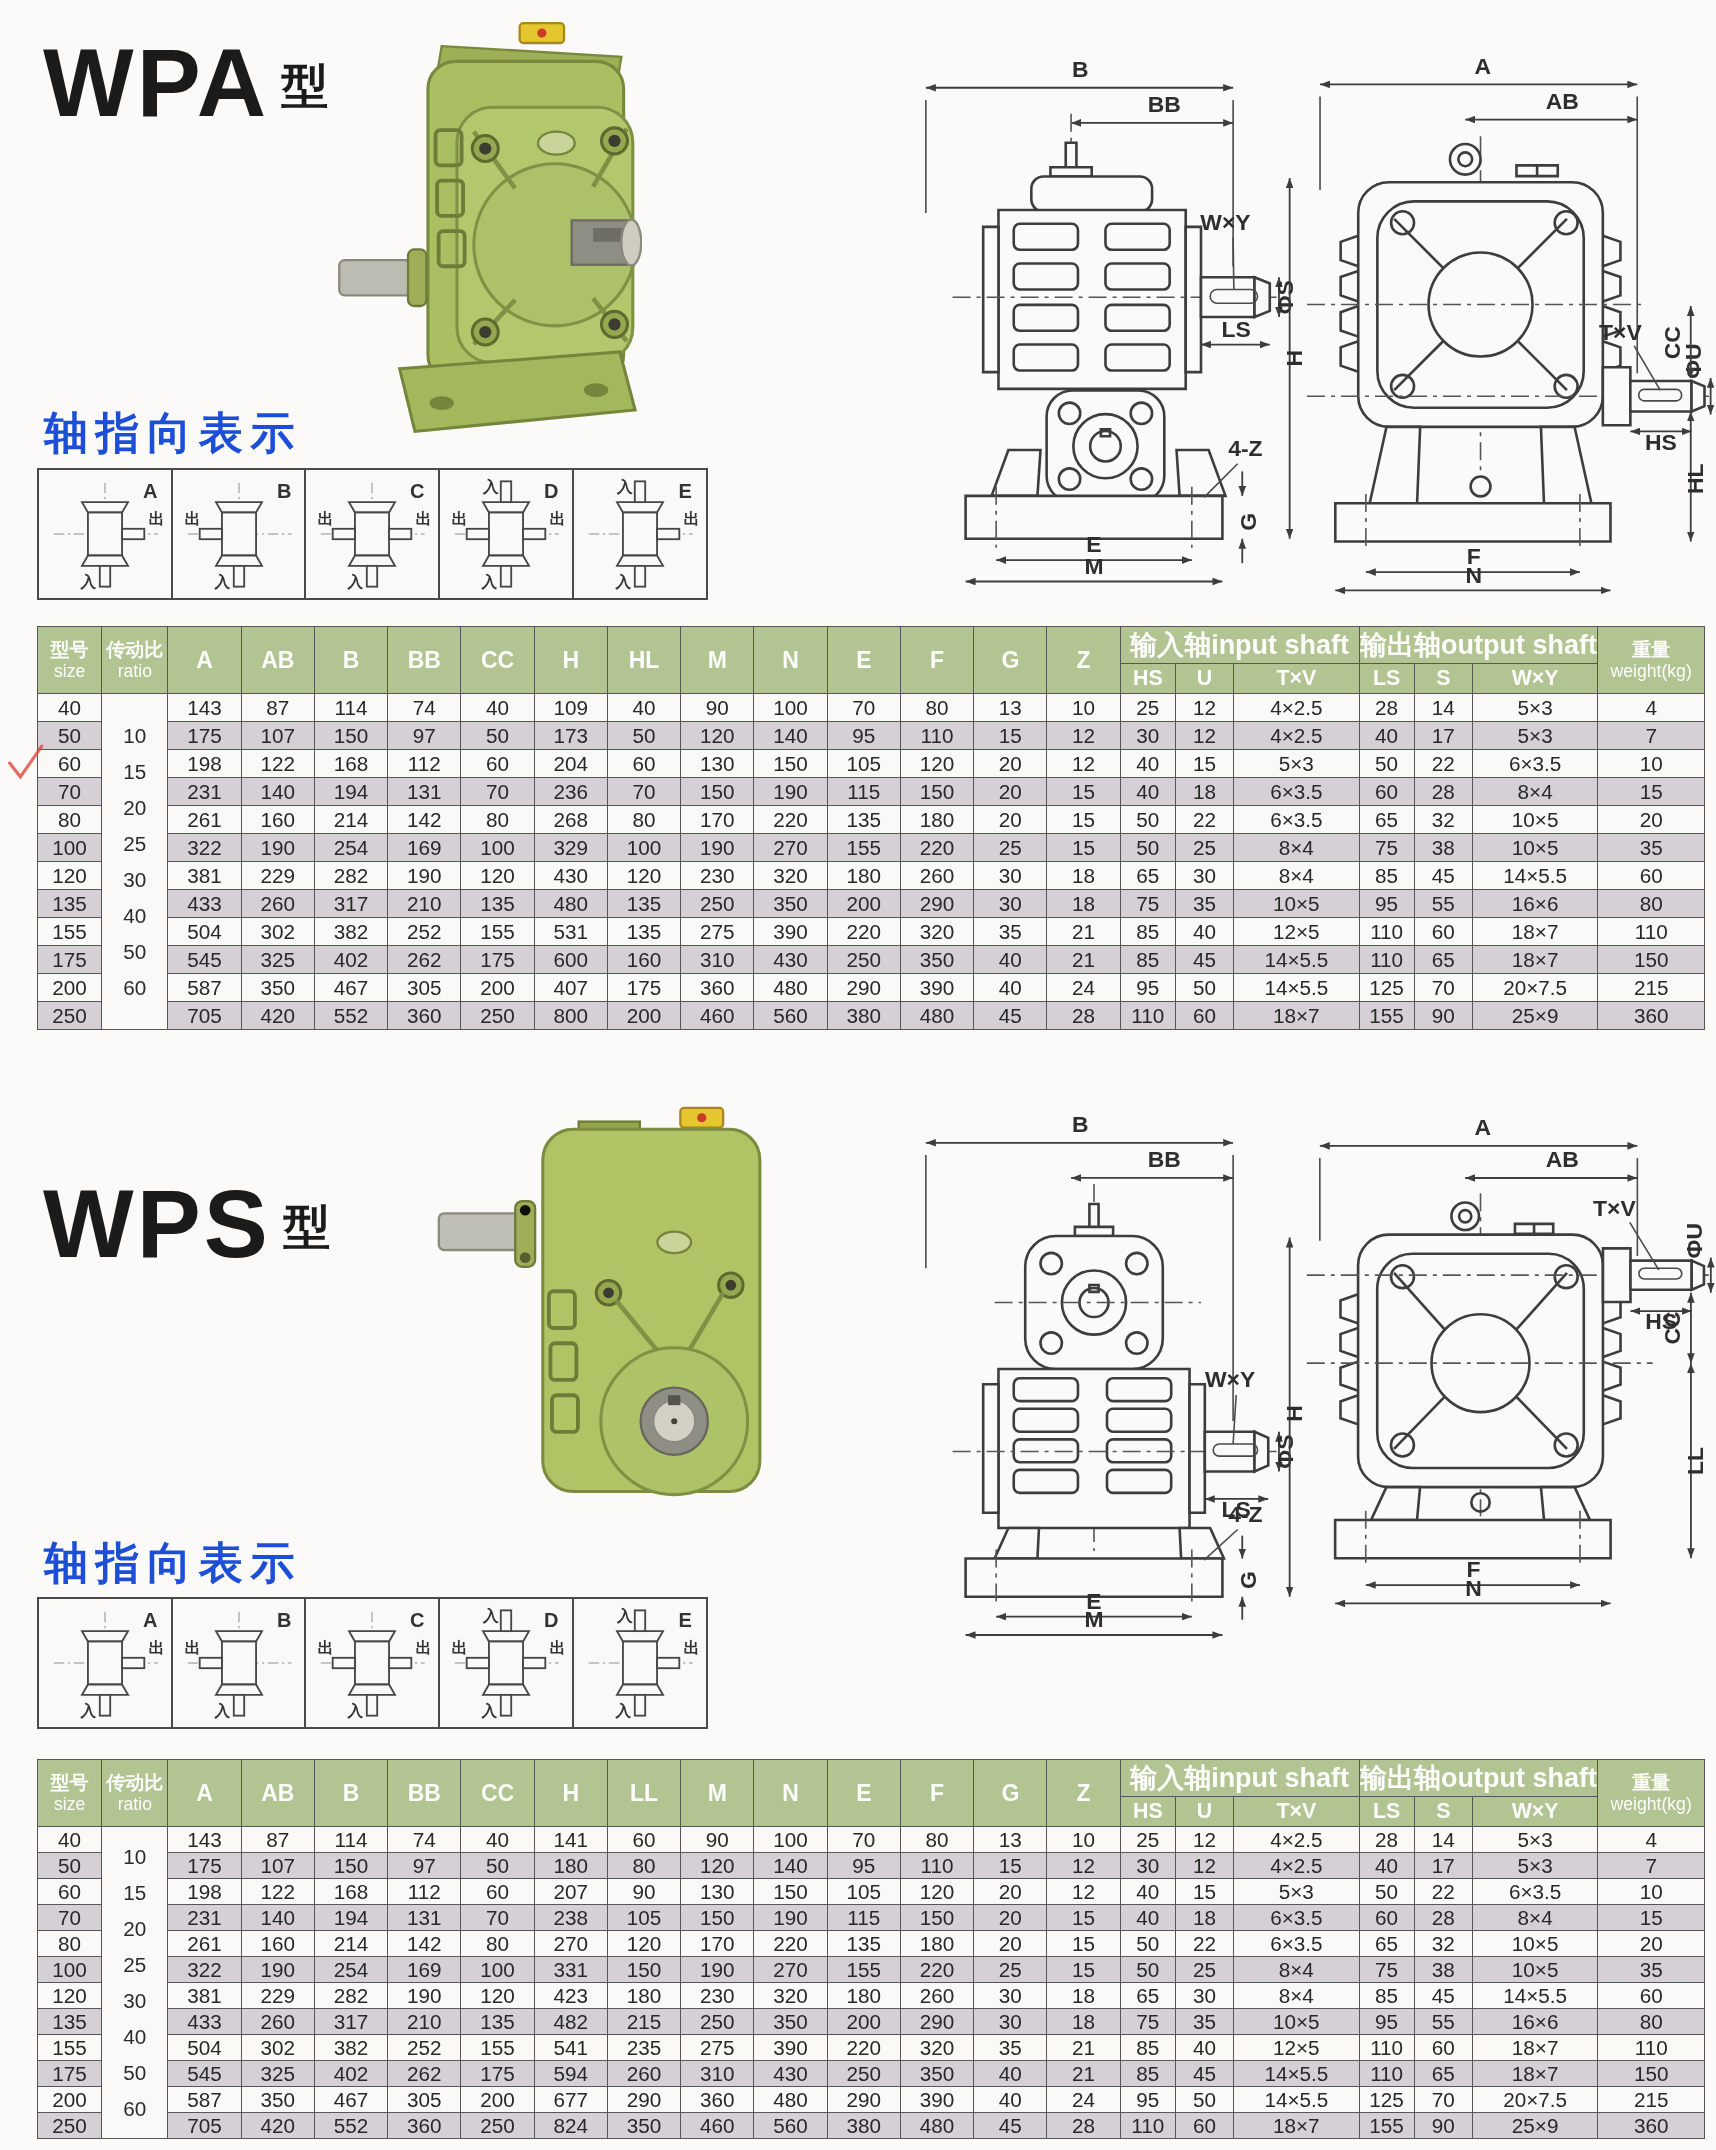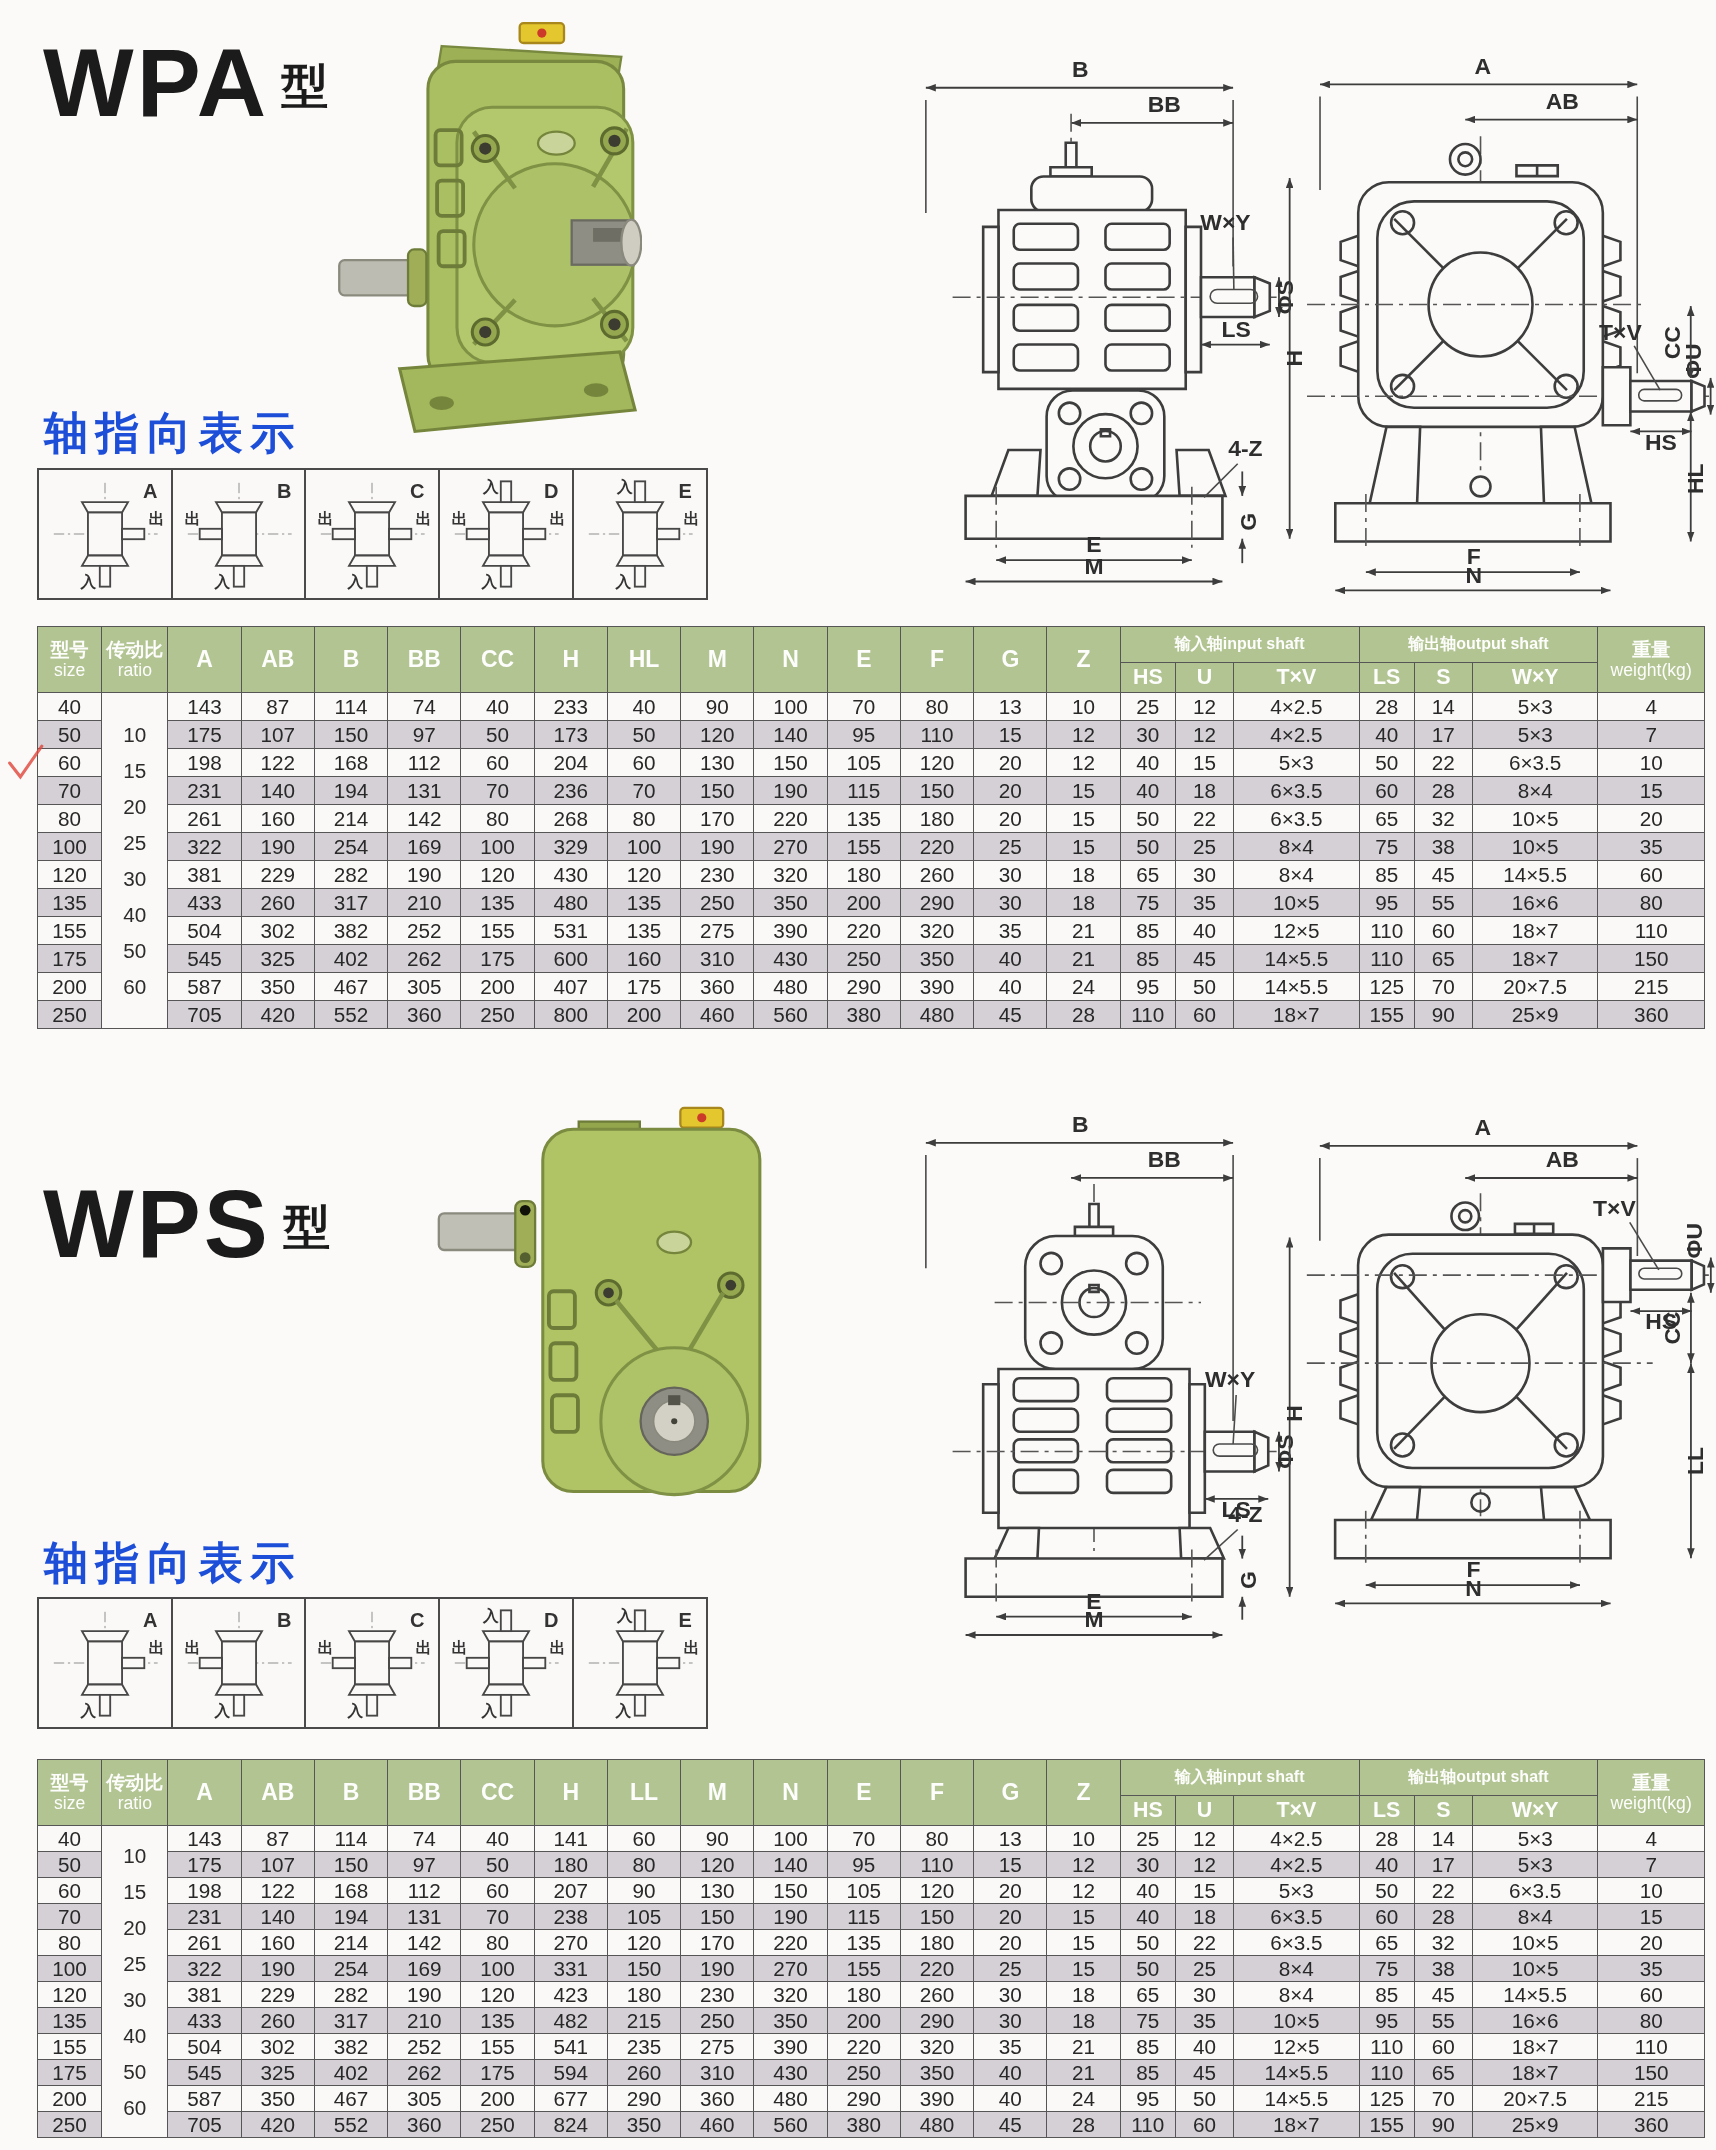--- a/index.html
+++ b/index.html
@@ -32,21 +32,21 @@
   .dlab{font-size:30px;fill:#2e2e2e;font-weight:600;}
   
   .tbl table{border-collapse:collapse;table-layout:fixed;width:1668px;}
   .tbl th,.tbl td{border:1.8px solid #565656;text-align:center;vertical-align:middle;padding:0;overflow:hidden;}
   .tbl thead th{background:#b1c492;color:#fdfdfc;font-weight:bold;}
   .tbl thead tr.r1 th{height:35px;margin-top:32px;}
   .tbl thead tr.r2 th{height:29px;font-size:21.4px;}
   .tbl .hcn{font-size:19px;line-height:21.4px;}
   .tbl .hen{font-size:17.6px;line-height:20px;font-weight:normal;}
   .tbl .dimh{font-size:23px;}
-  .tbl .grp{font-size:16px;}
+  .tbl .grp{font-size:27px;}
   .tbl tbody td{font-size:20.7px;color:#282828;background:#faf9f7;}
   .tbl tbody tr.shade td{background:#d4d0d6;}
   .tbl tbody td.ratio{background:#faf9f7;font-size:20.7px;color:#2b2b2b;}
   .tbl tbody td.ratio div{line-height:36px;}
   .tbl-wpa tbody td{height:27px;}
   .tbl-wps tbody td{height:25px;}
 </style>
 </head>
 <body>
 
@@ -378,21 +378,21 @@
               <div>30</div>
               <div>40</div>
               <div>50</div>
               <div>60</div>
             </td>
             <td>143</td>
             <td>87</td>
             <td>114</td>
             <td>74</td>
             <td>40</td>
-            <td>233</td>
+            <td>109</td>
             <td>40</td>
             <td>90</td>
             <td>100</td>
             <td>70</td>
             <td>80</td>
             <td>13</td>
             <td>10</td>
             <td>25</td>
             <td>12</td>
             <td>4×2.5</td>

